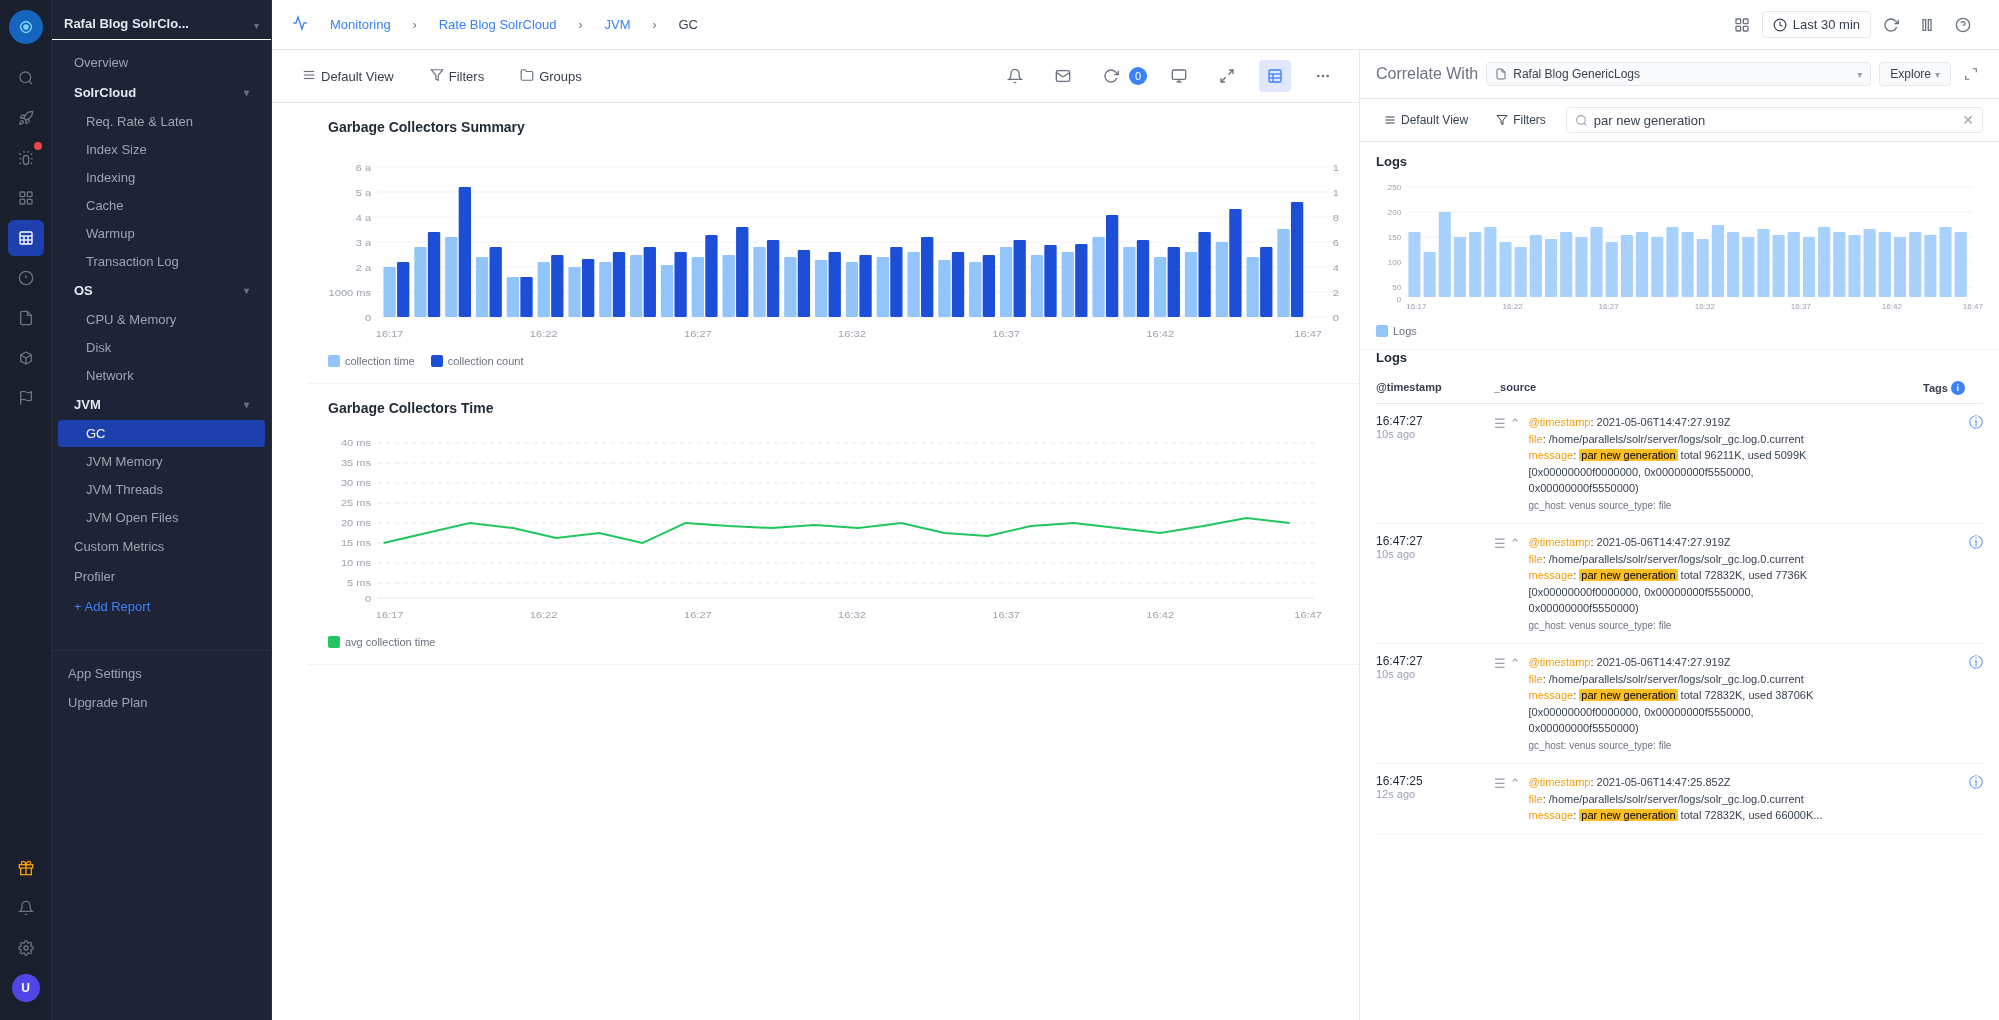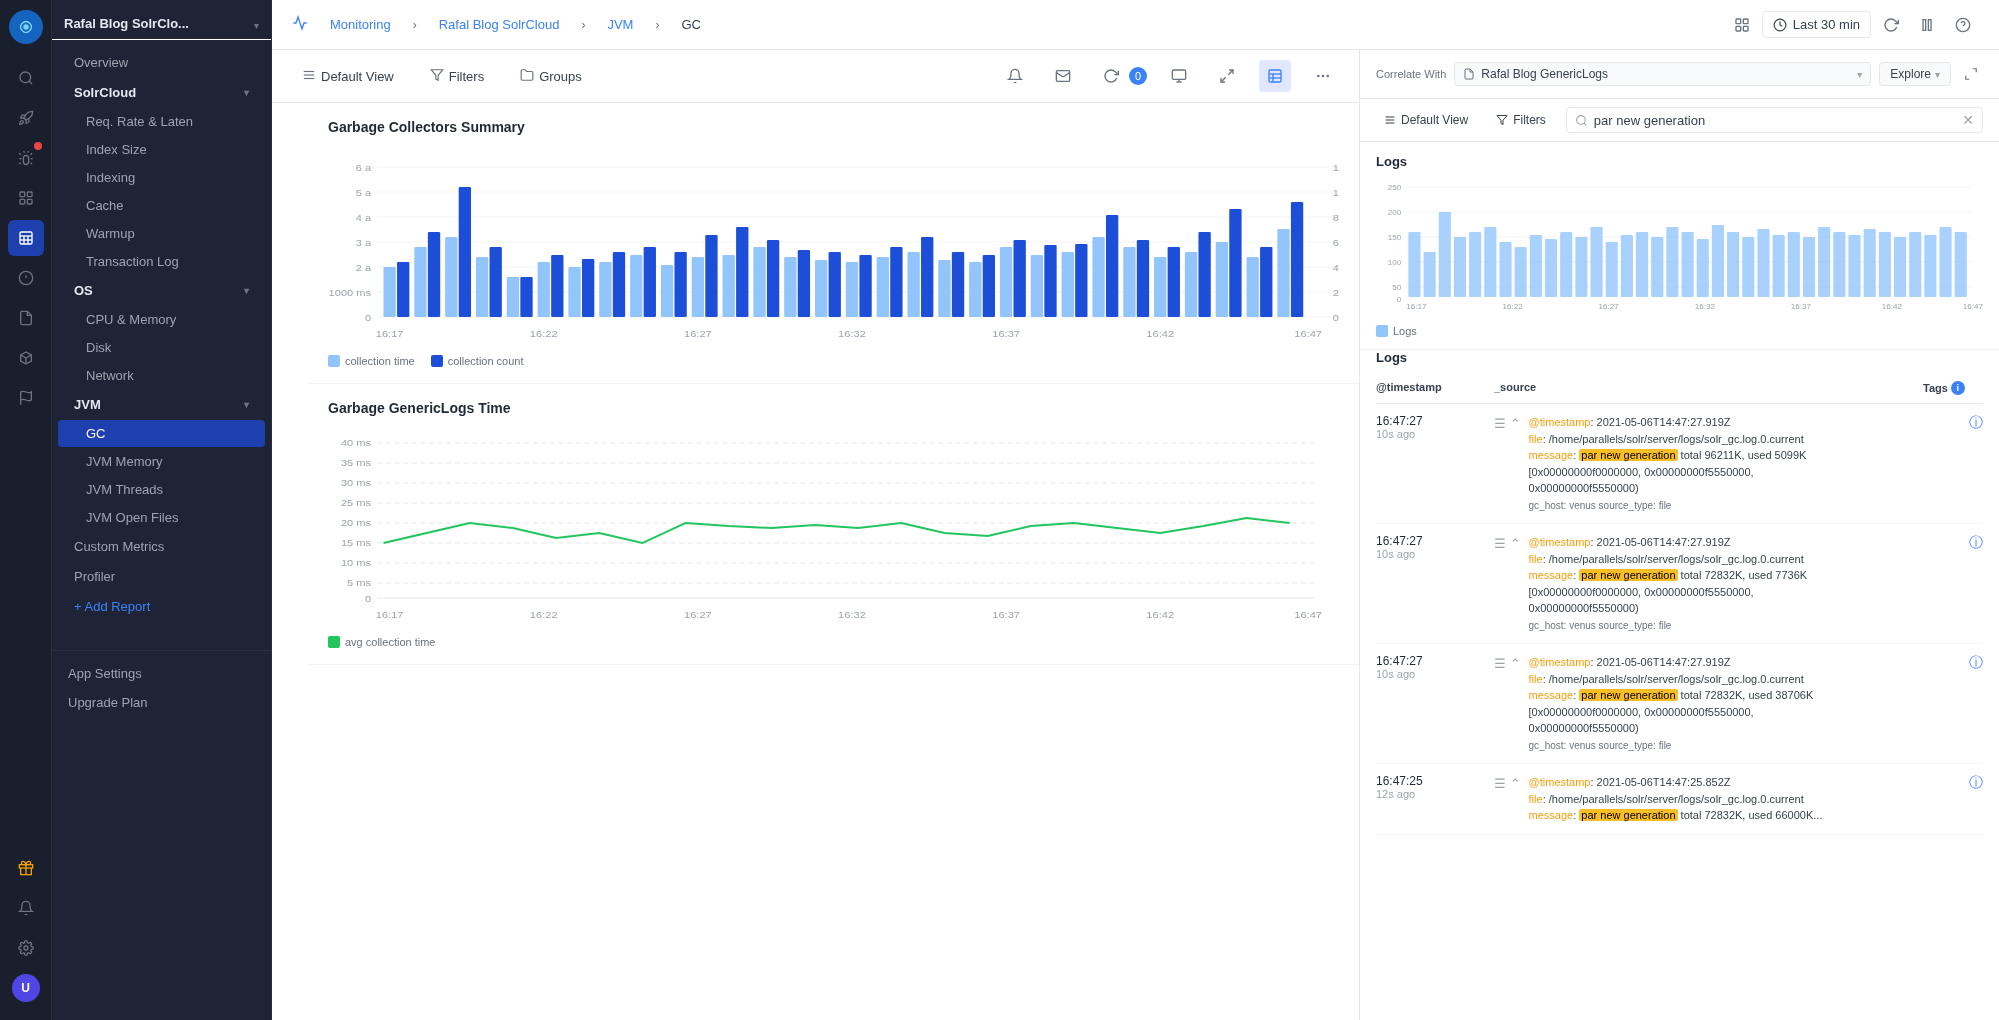--- a/index.html
+++ b/index.html
@@ -244,21 +244,21 @@
     }
     .correlate-header {
       padding: 12px 16px;
       border-bottom: 1px solid #e5e7eb;
       display: flex;
       align-items: center;
       gap: 8px;
       flex-shrink: 0;
     }
     .correlate-label {
-      font-size: 11px;
+      font-size: 16px;
       color: #6b7280;
       white-space: nowrap;
     }
     .correlate-source {
       display: flex;
       align-items: center;
       gap: 6px;
       background: #f9fafb;
       border: 1px solid #e5e7eb;
       border-radius: 4px;
@@ -583,21 +583,21 @@
 
   <div class="top-bar">
     <div class="breadcrumb">
       <span style="color:#3b82f6;font-size:16px;">
         <svg width="16" height="16" viewBox="0 0 24 24" fill="none" stroke="currentColor" stroke-width="2">
             <polyline points="22 12 18 12 15 21 9 3 6 12 2 12"></polyline>
           </svg>
       </span>
       <span class="breadcrumb-item">Monitoring</span>
       <span class="breadcrumb-sep">›</span>
-      <span class="breadcrumb-item">Rafal Blog SolrCloud</span>
+      <span class="breadcrumb-item">Rate Blog SolrCloud</span>
       <span class="breadcrumb-sep">›</span>
       <span class="breadcrumb-item">JVM</span>
       <span class="breadcrumb-sep">›</span>
       <span class="breadcrumb-current">GC</span>
     </div>
     <div class="top-bar-actions">
       <button class="icon-btn">
         <svg width="16" height="16" viewBox="0 0 24 24" fill="none" stroke="currentColor" stroke-width="2">
             <rect width="7" height="7" x="3" y="3" rx="1"></rect>
             <rect width="7" height="7" x="14" y="3" rx="1"></rect>
@@ -854,21 +854,21 @@
             </div>
             <div class="legend-item">
               <div class="legend-dot" style="background:#1d4ed8;"></div>
               <span>collection count</span>
             </div>
           </div>
         </div>
       </div>
 
       <div class="chart-section">
-        <div class="chart-title">Garbage GenericLogs Time</div>
+        <div class="chart-title">Garbage Collectors Time</div>
         <div style="position:relative;">
           <svg width="100%" height="200" viewBox="0 0 820 200" preserveAspectRatio="none" style="display:block;">
 
             <line x1="40" y1="15" x2="800" y2="15" stroke="#e5e7eb" stroke-dasharray="4,3" stroke-width="1"></line>
             <line x1="40" y1="35" x2="800" y2="35" stroke="#e5e7eb" stroke-dasharray="4,3" stroke-width="1"></line>
             <line x1="40" y1="55" x2="800" y2="55" stroke="#e5e7eb" stroke-dasharray="4,3" stroke-width="1"></line>
             <line x1="40" y1="75" x2="800" y2="75" stroke="#e5e7eb" stroke-dasharray="4,3" stroke-width="1"></line>
             <line x1="40" y1="95" x2="800" y2="95" stroke="#e5e7eb" stroke-dasharray="4,3" stroke-width="1"></line>
             <line x1="40" y1="115" x2="800" y2="115" stroke="#e5e7eb" stroke-dasharray="4,3" stroke-width="1"></line>
             <line x1="40" y1="135" x2="800" y2="135" stroke="#e5e7eb" stroke-dasharray="4,3" stroke-width="1"></line>

